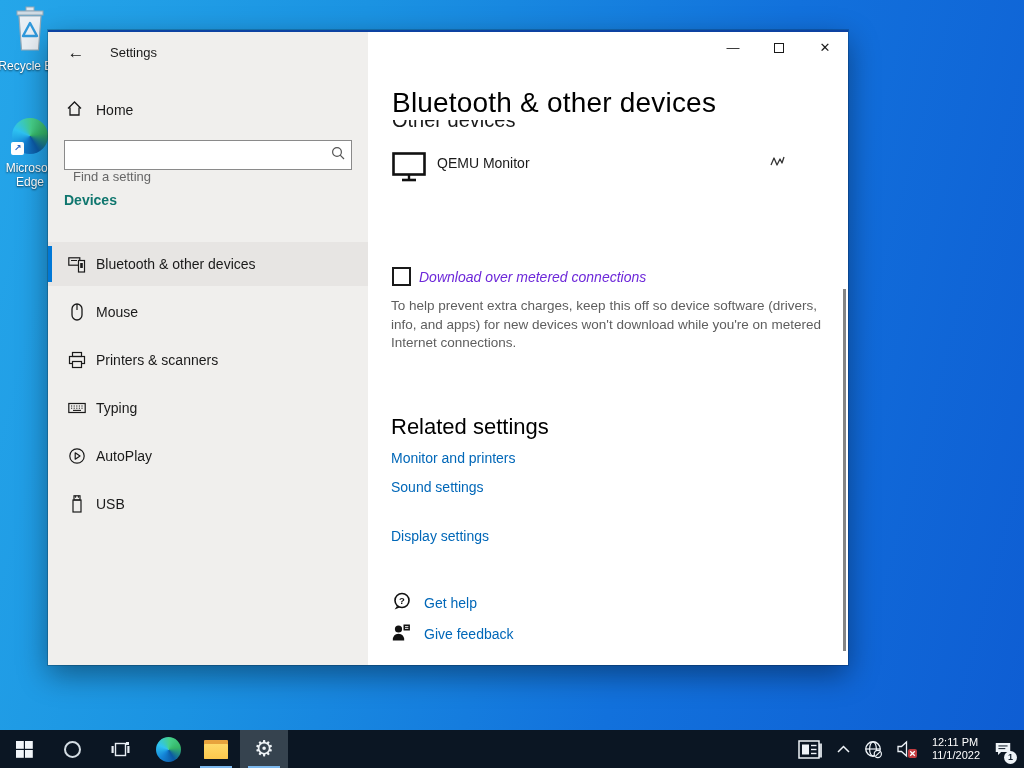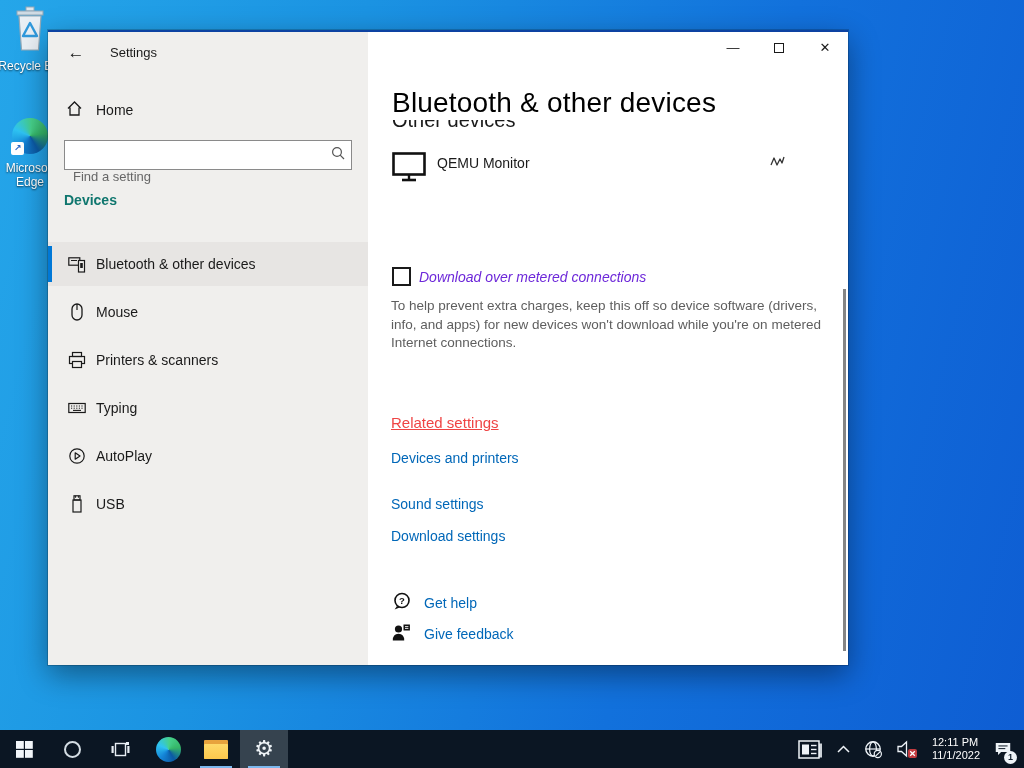--- a/index.html
+++ b/index.html
@@ -73,23 +73,23 @@
   .clipped-heading { position:absolute; left:24px; top:88px; height:13px; overflow:hidden; }
   .clipped-heading span { display:block; font-size:20px; line-height:24px; margin-top:-12px; color:#1a1a1a; }
   .device-row-icon { position:absolute; left:24px; top:120px; }
   .device-name { position:absolute; left:69px; top:123px; font-size:14px; }
   .cursor-scribble { position:absolute; left:402px; top:122px; }
   .metered-check { position:absolute; left:24px; top:235px; width:19px; height:19px;
     border:2px solid #1a1a1a; background:#fff; }
   .metered-label { position:absolute; left:51px; top:237px; font-size:14px; color:#6d28d9;font-style:italic; }
   .metered-desc { position:absolute; left:23px; top:265px; width:444px; font-size:13.5px;
     line-height:18.5px; color:#5e5e5e; }
-  .related-heading { position:absolute; left:23px; top:382px; font-size:15px; color:#ef4444;text-decoration:underline; }
+  .related-heading { position:absolute; left:23px; top:382px; font-size:22px; color:#000000; }
   .slink { position:absolute; left:23px; font-size:14px; color:#0067b8; cursor:pointer; }
-  #slink-0 { top:418px; } #slink-1 { top:464px; } #slink-2 { top:496px; }
+  #slink-0 { top:418px; } #slink-1 { top:447px; } #slink-2 { top:496px; }
   .help-row-ic { position:absolute; left:24px; width:19px; height:19px; }
   .help-lb { position:absolute; left:56px; font-size:14px; color:#0067b8; cursor:pointer; }
   #gethelp-ic { top:560px; } #gethelp-lb { top:563px; }
   #feedback-ic { top:591px; } #feedback-lb { top:594px; }
   .scroll-thumb { position:absolute; right:2px; top:257px; width:3px; height:362px; background:#858585; }
 
   
   .taskbar { position:absolute; left:0; bottom:0; width:100%; height:38px; background:#0b1623;
     display:flex; align-items:stretch; z-index:10; }
   .tb-tile { width:48px; display:flex; align-items:center; justify-content:center; position:relative; }
@@ -254,23 +254,23 @@
       <svg width="17" height="13" viewBox="0 0 17 13">
           <path d="M1,10 L4,3 L7,10 L10,4 L12,8 L14,2" fill="none" stroke="#333" stroke-width="1.3" stroke-linejoin="round"></path>
         </svg>
     </span>
 
     <div class="metered-check"></div>
     <div class="metered-label">Download over metered connections</div>
     <div class="metered-desc">To help prevent extra charges, keep this off so device software (drivers, info, and apps) for new devices won't download while you're on metered Internet connections.</div>
 
     <div class="related-heading">Related settings</div>
-    <div class="slink" id="slink-0">Devices and printers</div>
+    <div class="slink" id="slink-0">Monitor and printers</div>
     <div class="slink" id="slink-1">Sound settings</div>
-    <div class="slink" id="slink-2">Download settings</div>
+    <div class="slink" id="slink-2">Display settings</div>
 
     <span class="help-row-ic" id="gethelp-ic">
       <svg width="19" height="19" viewBox="0 0 19 19">
           <circle cx="10" cy="8.5" r="7" fill="none" stroke="#111" stroke-width="1.6"></circle>
           <path d="M5,14 L2.6,17.4 L7.6,15.6" fill="#111"></path>
           <text x="10" y="12" font-size="9.5" font-weight="bold" fill="#111" text-anchor="middle" font-family="Liberation Sans,sans-serif">?</text>
         </svg>
     </span>
     <span class="help-lb" id="gethelp-lb">Get help</span>
 

